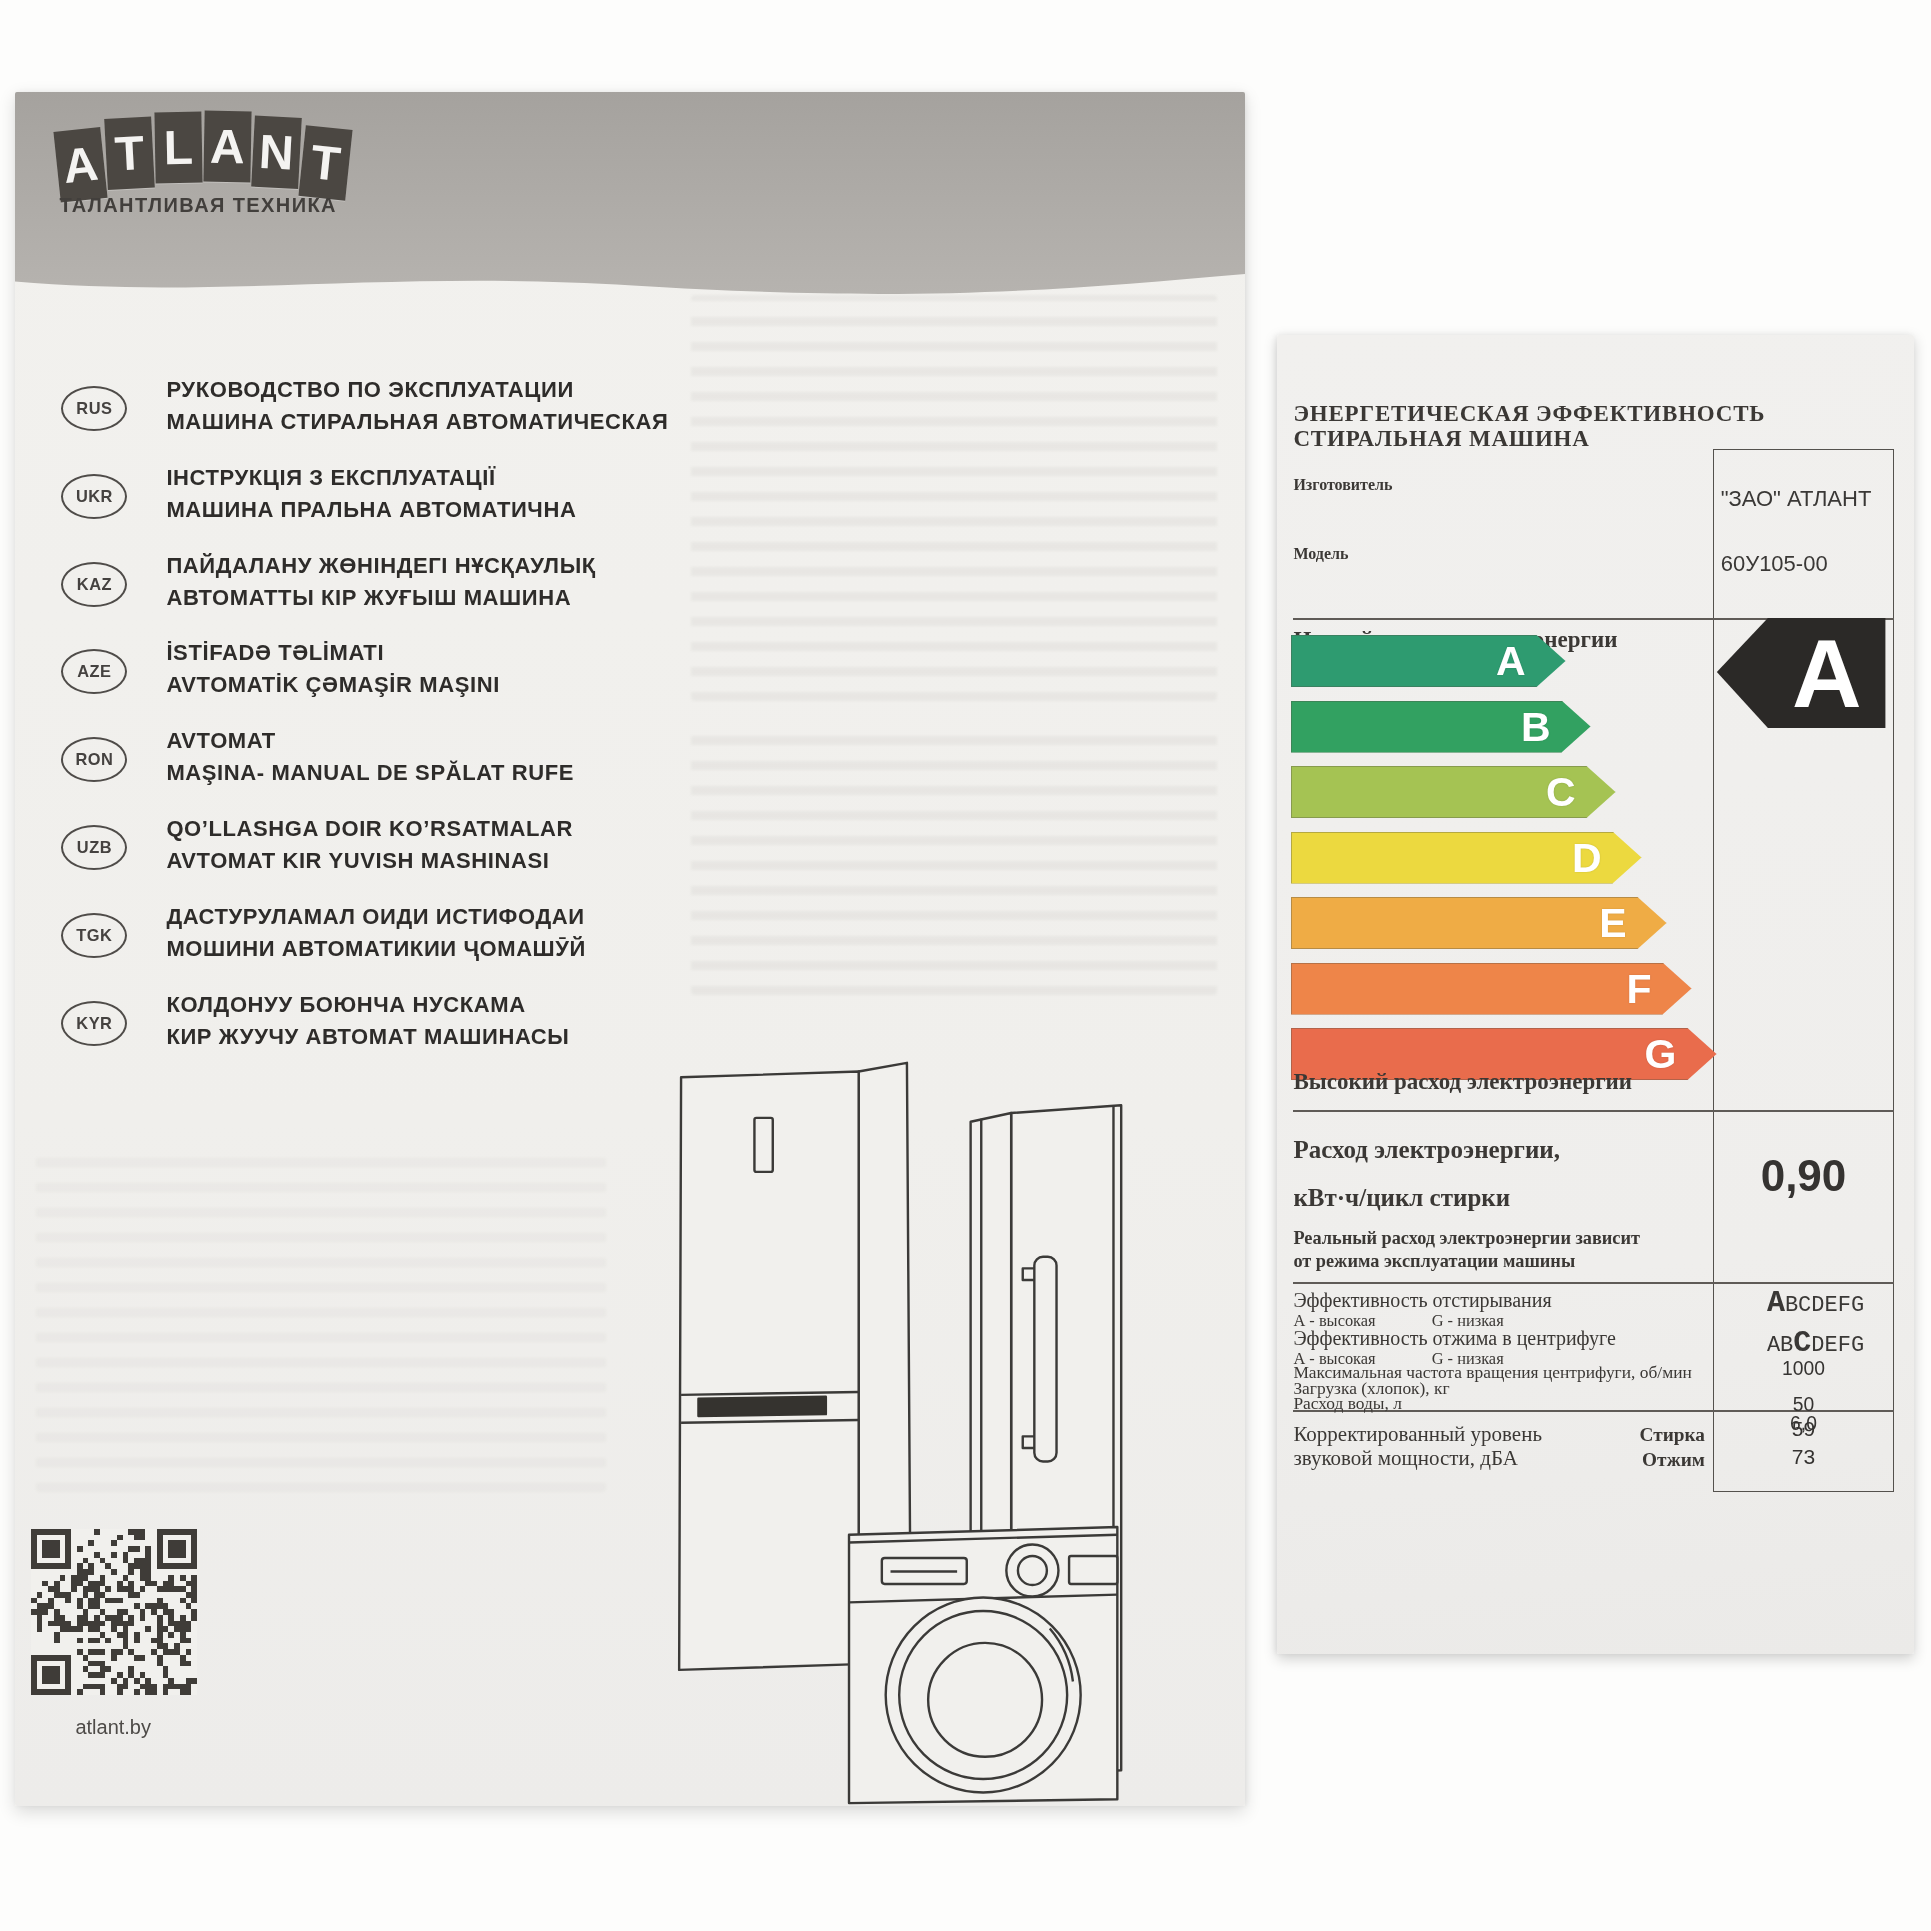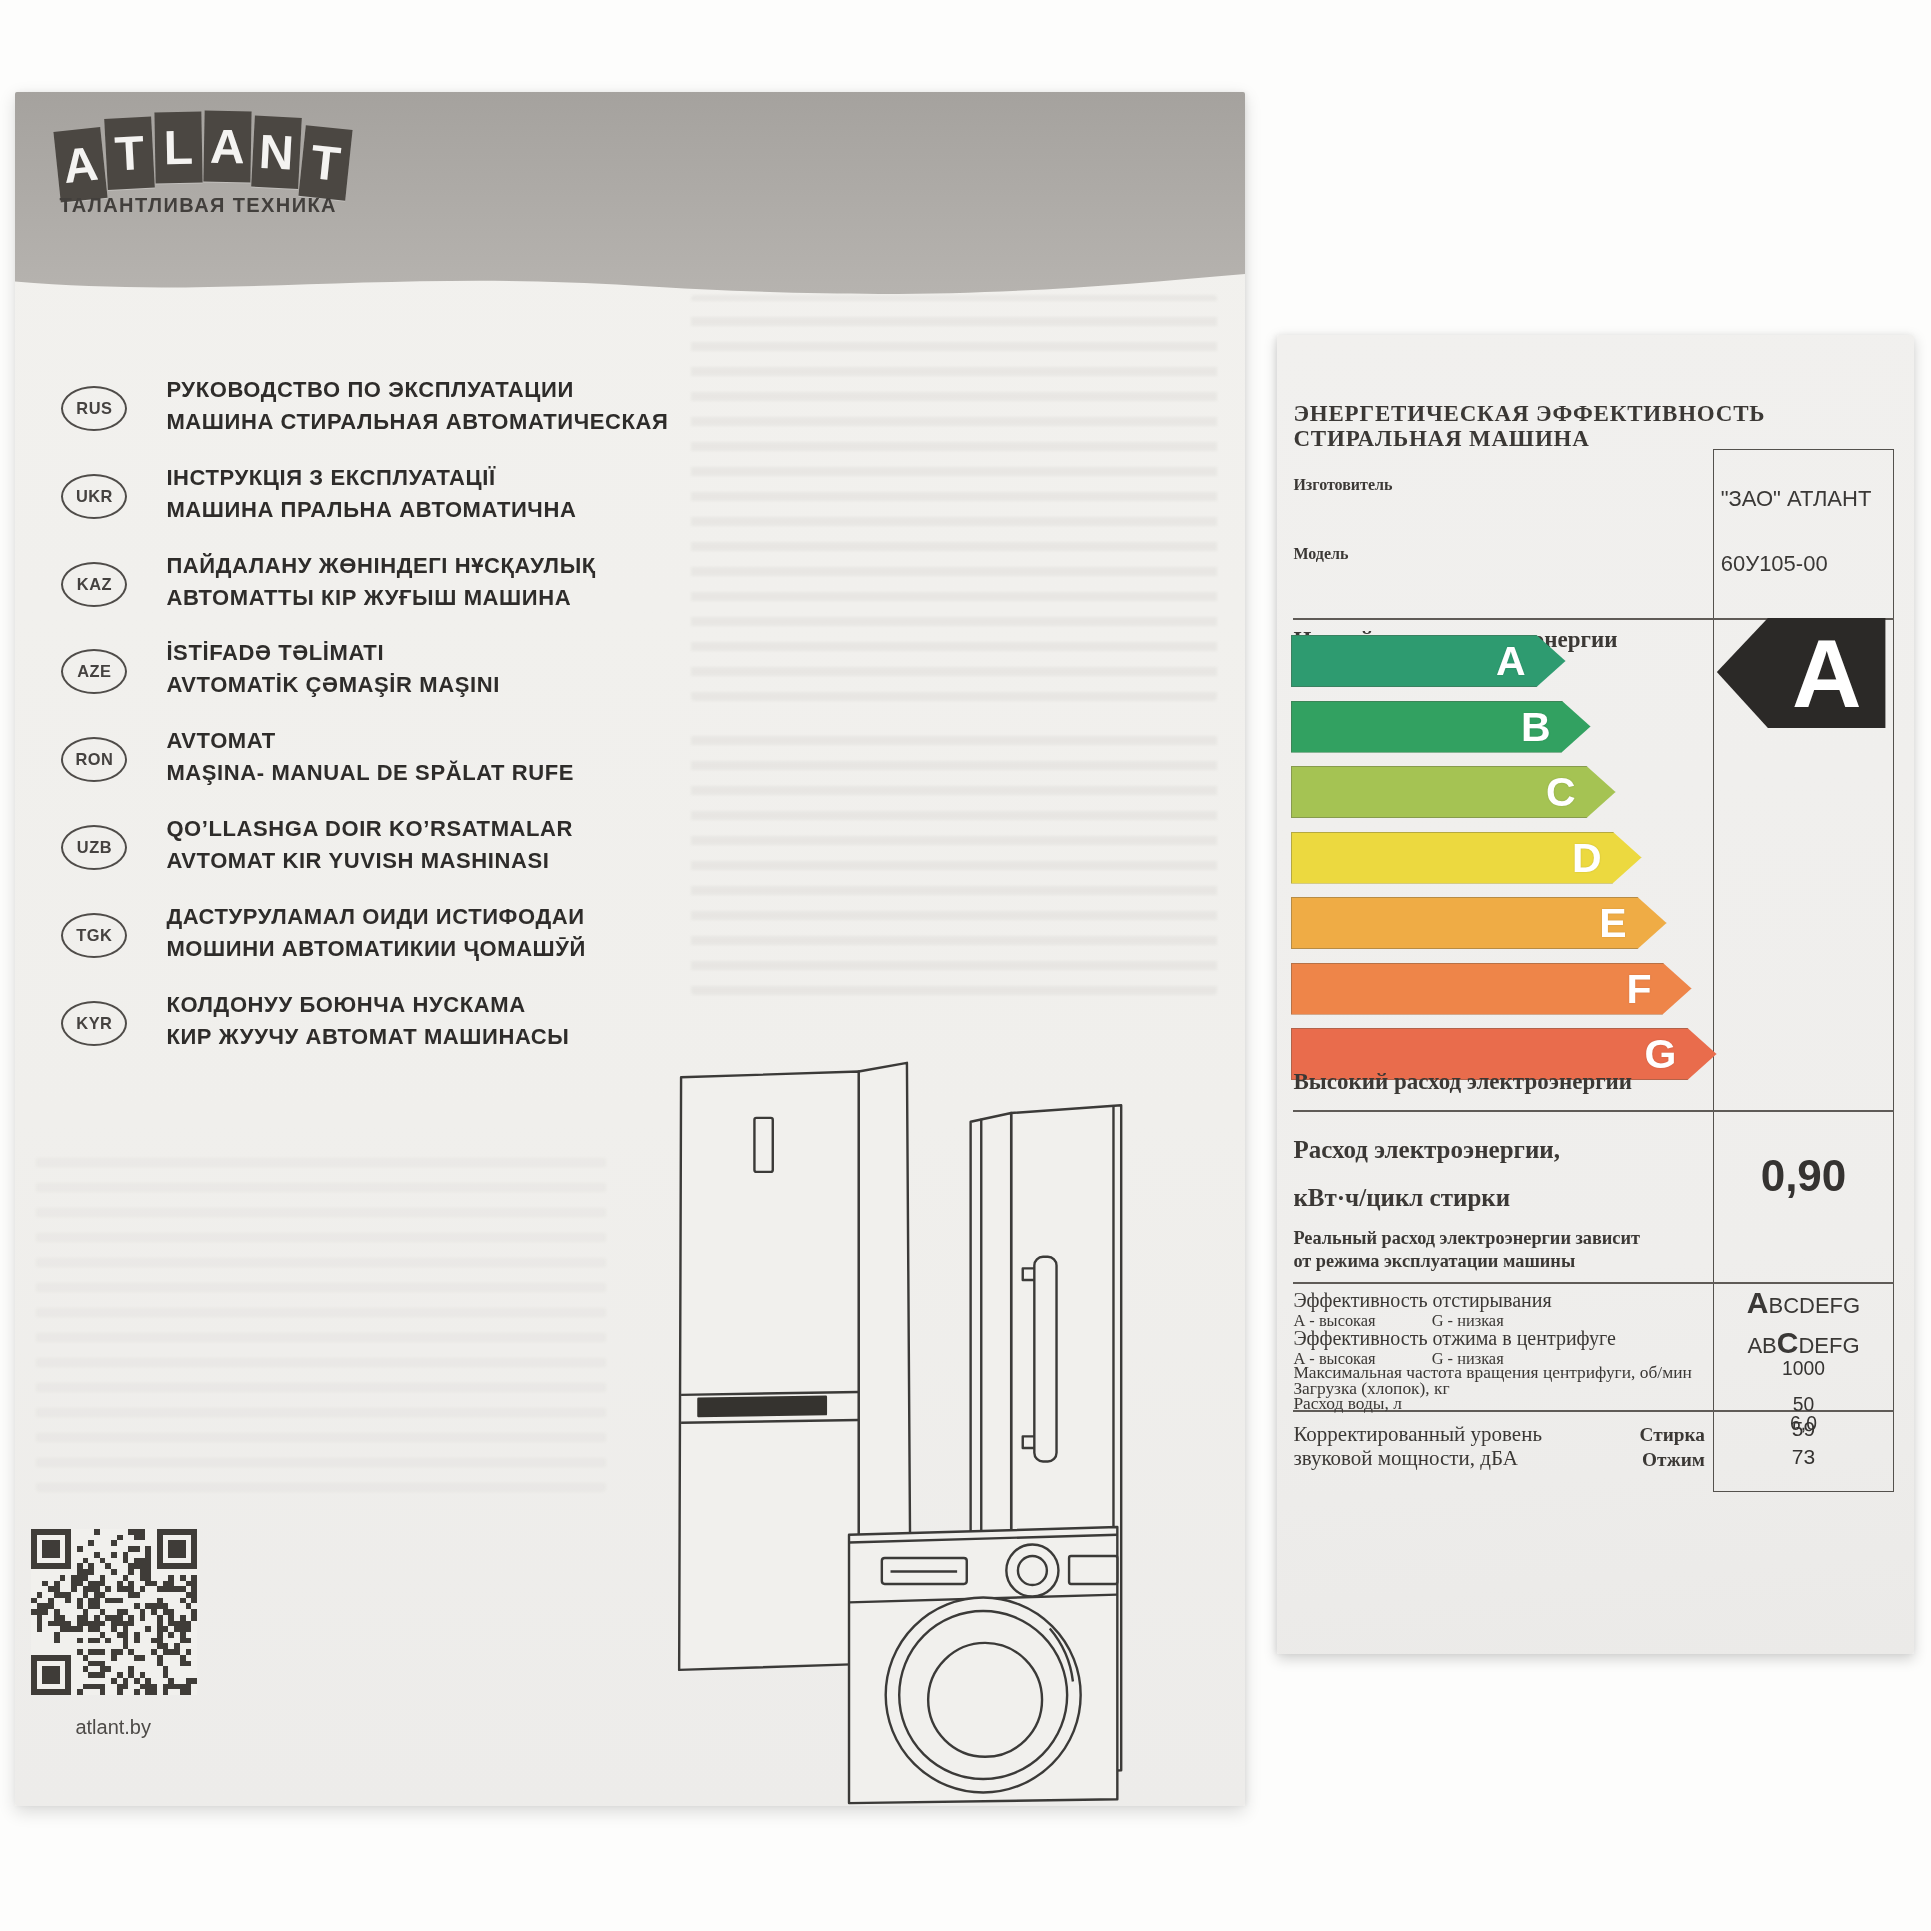--- a/index.html
+++ b/index.html
@@ -64,21 +64,21 @@
   }
   .e-arrow .ltr{
     position:absolute;right:39px;top:50%;transform:translateY(-50%);
     color:#fff;font-family:"Liberation Sans","DejaVu Sans",sans-serif;
     font-size:41px;font-weight:bold;text-shadow:0 0 1.9px rgba(0,0,0,.15);
   }
   .e-arrow:nth-child(1){width:273px;} .e-arrow:nth-child(2){width:298px;}
   .e-arrow:nth-child(3){width:323px;} .e-arrow:nth-child(4){width:349px;}
   .e-arrow:nth-child(5){width:374px;} .e-arrow:nth-child(6){width:399px;}
   .e-arrow:nth-child(7){width:424px;}
-  .effrow{font-family:Liberation Sans, sans-serif;color:#3a3836;}
+  .effrow{font-family:Liberation Mono, monospace;color:#3a3836;padding-left:12px;}
   .effrow b{font-size:30px;}
 </style>
 </head>
 <body>
 
 <div class="abs page-left">
 
   <svg class="abs gray-band" viewBox="0 0 1274 215" preserveAspectRatio="none">
     <defs>
       <linearGradient id="bandg" x1="0" y1="0" x2="0" y2="1">

